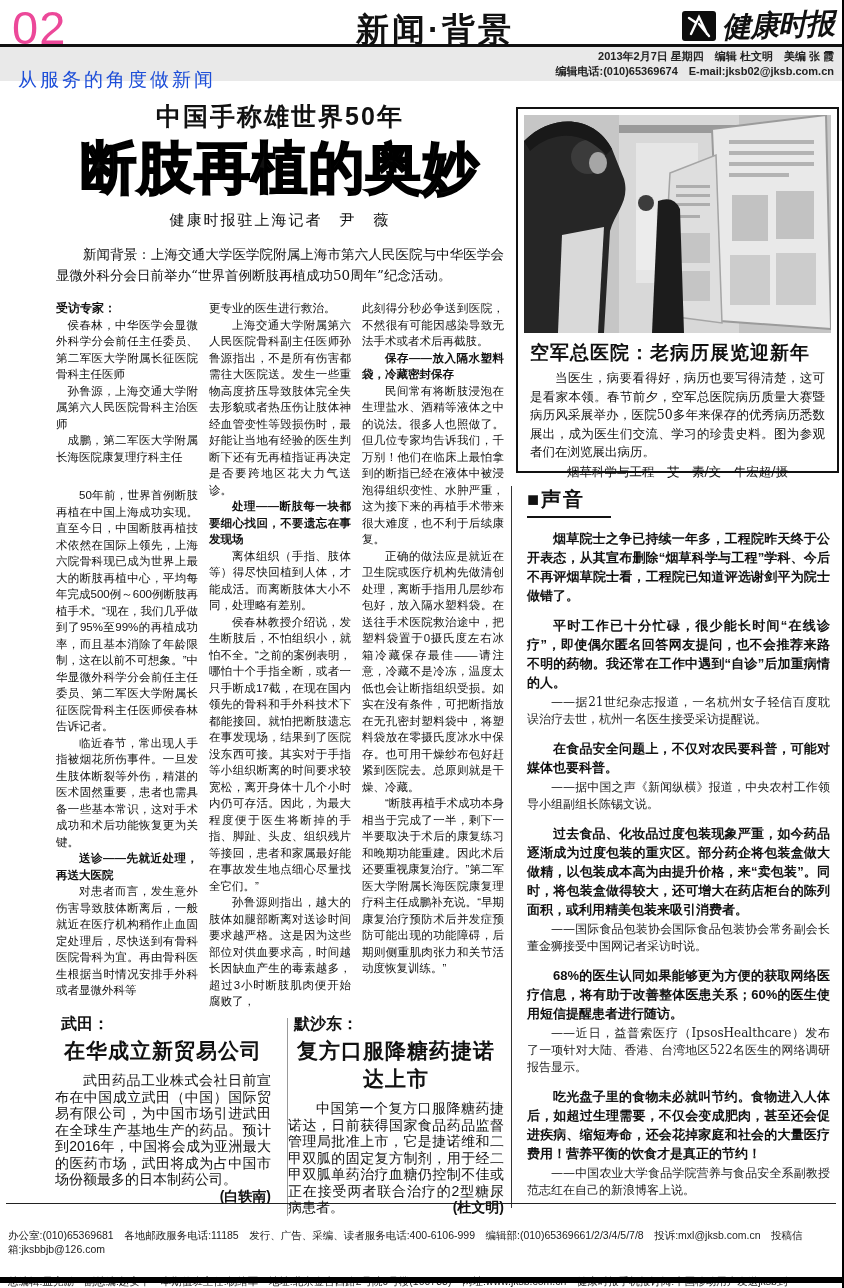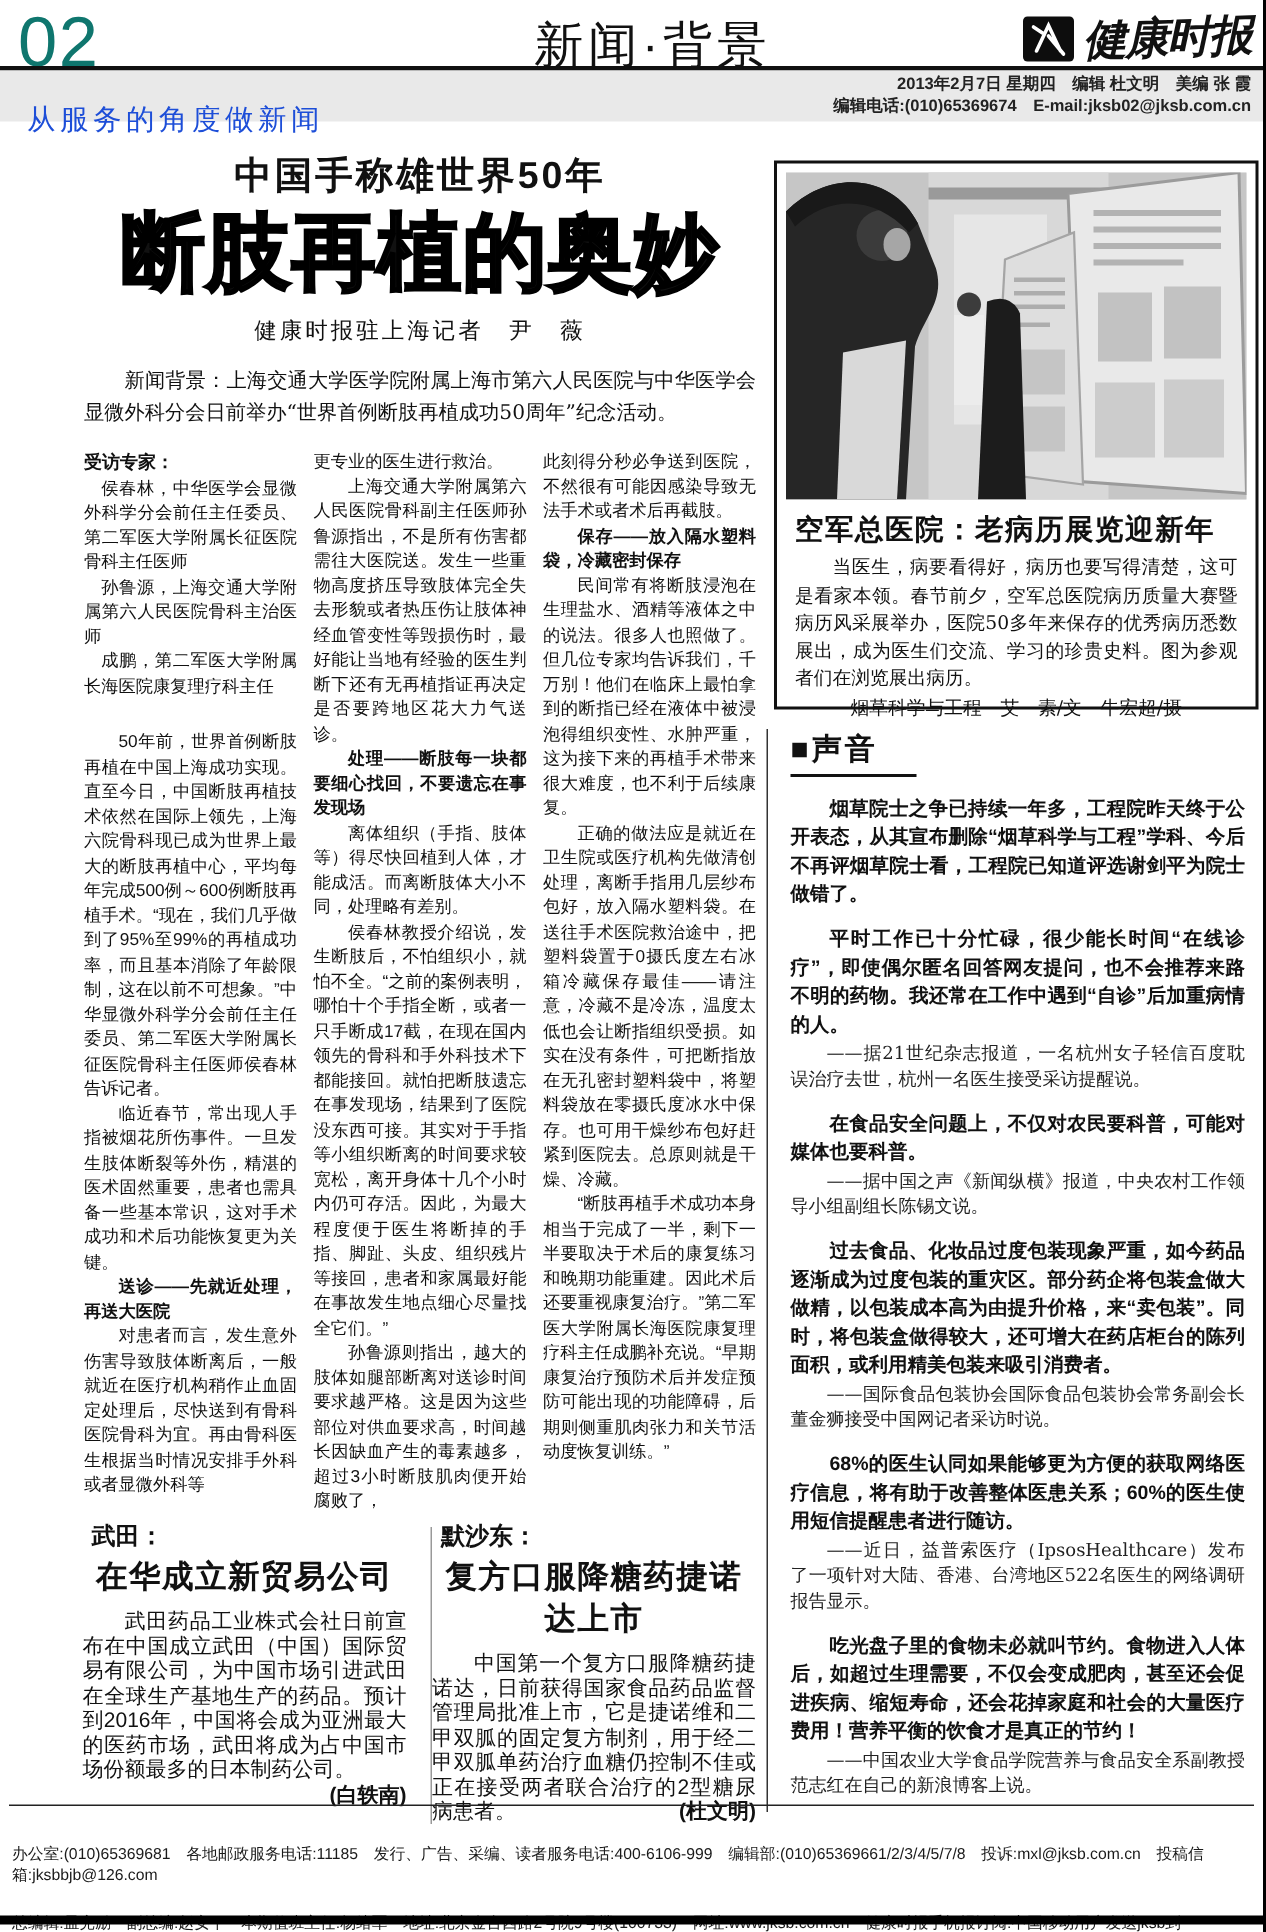--- a/index.html
+++ b/index.html
@@ -3,22 +3,22 @@
 <meta charset="utf-8">
 <style>
   html,body { margin:0; padding:0; background:#fff; }
   .page {
     position:relative; width:844px; height:1288px; margin:0 auto;
     background:#fff; color:#111; overflow:hidden;
     font-family:"Liberation Sans", sans-serif;
     border-right:2px solid #000; box-sizing:border-box;
   }
   
-  .page-number { position:absolute; left:12px; top:0px; font-size:47px; font-weight:400; color:#0f766e; letter-spacing:1px; }
-  .section-title { position:absolute; left:0; right:0; top:8px; text-align:center; font-size:33px; font-weight:normal; letter-spacing:3px;margin-left:28px; }
+  .page-number { position:absolute; left:12px; top:0px; font-size:47px; font-weight:400; color:#ec4899; letter-spacing:1px; }
+  .section-title { position:absolute; left:0; right:0; top:8px; text-align:center; font-size:33px; font-weight:bold; letter-spacing:3px;margin-left:28px; }
   .masthead { position:absolute; right:8px; top:6px; display:flex; align-items:center; gap:4px; }
   .logo-mark { width:36px; height:32px; }
   .masthead-text { font-family:"DejaVu Serif", serif; font-style:italic; font-weight:bold; font-size:29px; letter-spacing:-1px; transform:rotate(-2deg); }
   .header-rule { position:absolute; left:0; right:0; top:44px; height:3px; background:#111; }
   .header-band { position:absolute; left:0; right:0; top:47px; height:34px; background:#e9e9e9; }
   .tagline { position:absolute; left:18px; top:67px; font-size:19px; letter-spacing:3px; color:#1d4ed8; }
   .dateblock { position:absolute; right:8px; top:49px; text-align:right; font-size:11px; font-weight:bold; line-height:15px; color:#222; }
   
   .main-article { position:absolute; left:56px; top:100px; width:448px; }
   .kicker { text-align:center; font-size:25px; font-weight:bold; letter-spacing:2px; margin:0 0 4px 0; }

